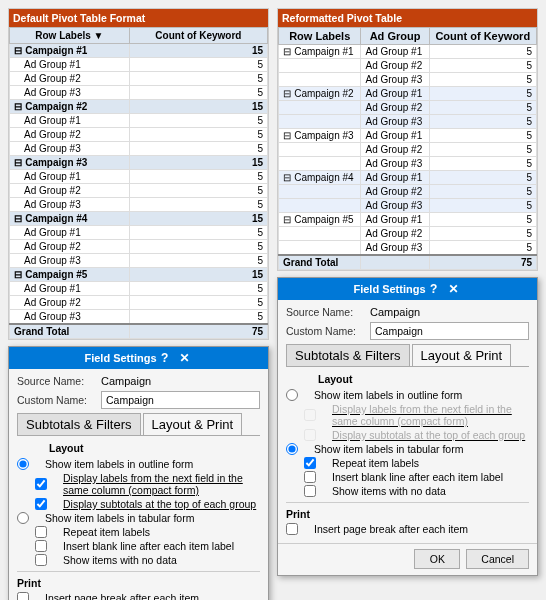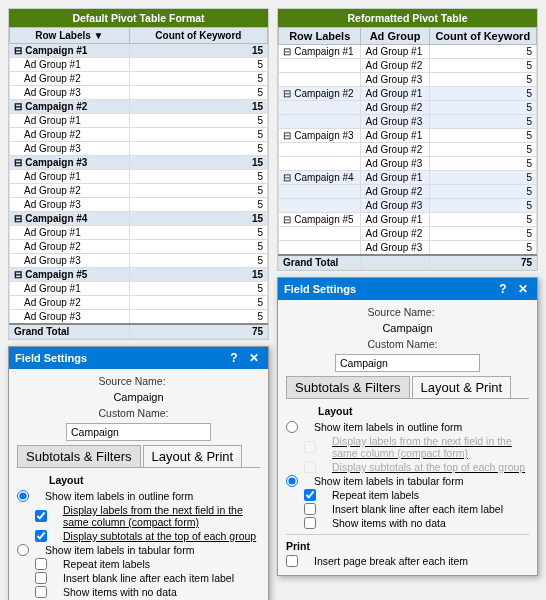--- a/index.html
+++ b/index.html
@@ -20,23 +20,22 @@
       flex: 1;
       display: flex;
       flex-direction: column;
       gap: 6px;
     }
     .pivot-table-container {
       background: white;
       border: 1px solid #ccc;
     }
     .pivot-title {
-      background: #4d7c0f;
+      background: #c2410c;
       color: white;
-      text-align: center;
       font-weight: bold;
       padding: 3px 4px;
       font-size: 10.5px;
     }
     table.pivot {
       width: 100%;
       border-collapse: collapse;
       font-size: 10px;
     }
     table.pivot th {
@@ -96,21 +95,21 @@
       background: #f5f5f5;
       border: 1px solid #999;
       box-shadow: 2px 2px 6px rgba(0,0,0,0.3);
       font-size: 11px;
     }
     .dialog-titlebar {
       background: #0078d7;
       color: white;
       padding: 4px 6px;
       display: flex;
-      justify-content: space-between;
+      justify-content: center;
       align-items: center;
       font-size: 11px;
       font-weight: bold;
     }
     .dialog-titlebar-controls {
       display: flex;
       gap: 4px;
     }
     .dialog-titlebar-btn {
       color: white;
@@ -120,21 +119,20 @@
       text-align: center;
     }
     .dialog-body {
       padding: 6px 8px;
     }
     .dialog-row {
       display: flex;
       align-items: center;
       margin-bottom: 4px;
       gap: 4px;
-      flex-direction: column;
     }
     .dialog-label {
       font-size: 10.5px;
       color: #333;
       min-width: 80px;
     }
     .dialog-input {
       border: 1px solid #aaa;
       padding: 2px 4px;
       font-size: 10.5px;
@@ -539,15 +537,19 @@
           <input type="checkbox" style="">
           <label>Show items with no data</label>
         </div>
         <hr class="dialog-divider">
         <div class="print-section-title">Print</div>
         <div class="check-row">
           <input type="checkbox" style="">
           <label>Insert page break after each item</label>
         </div>
       </div>
+      <div class="dialog-footer">
+        <button class="dialog-btn">OK</button>
+        <button class="dialog-btn">Cancel</button>
+      </div>
     </div>
   </div>
 </div>
 
 </body></html>

